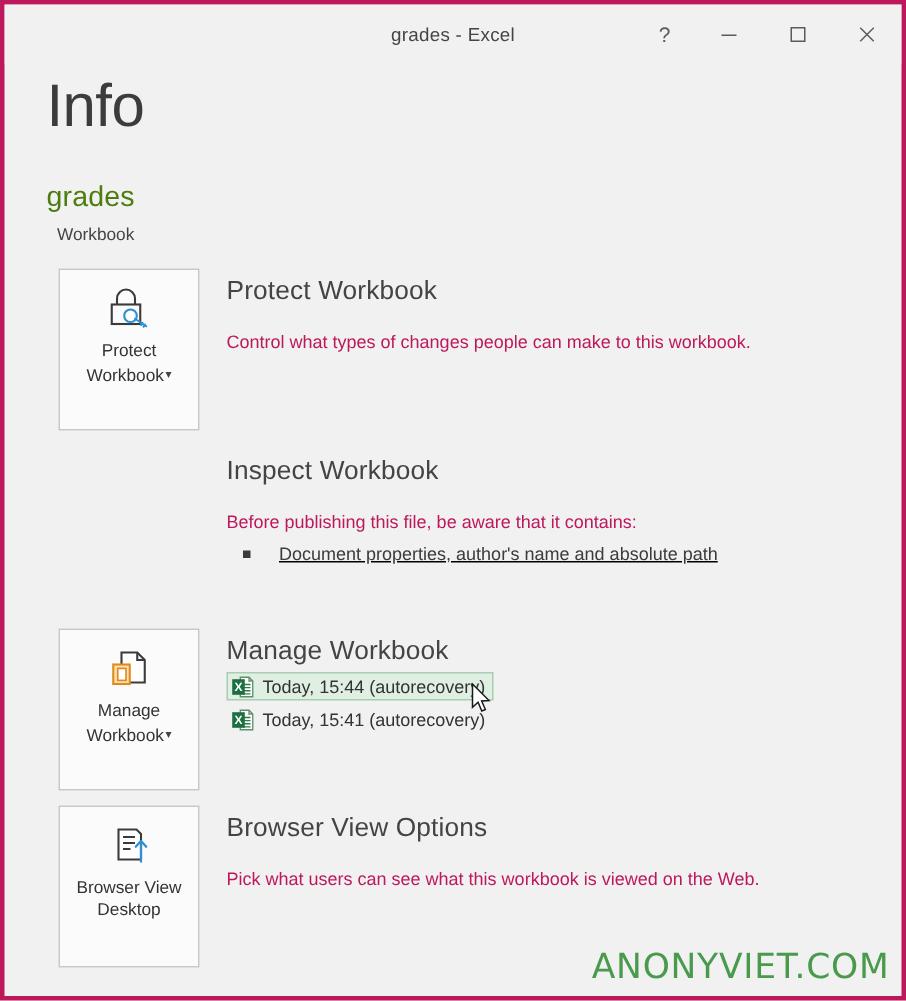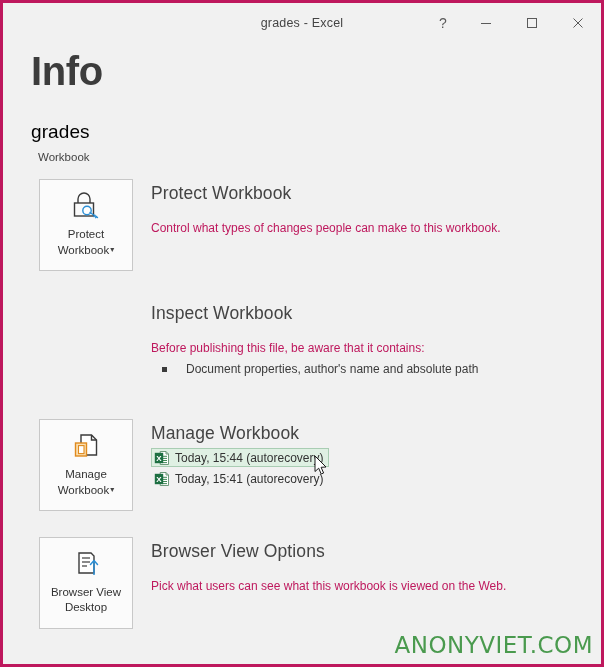--- a/index.html
+++ b/index.html
@@ -59,31 +59,31 @@
   }
   .win-btn svg { display: block; }
   .win-btn.help { font-size: 14px; width: 40px; }
 
   
   .page-heading {
     position: absolute;
     left: 28px;
     top: 48px;
     font-size: 40px;
-    font-weight: 700;
+    font-weight: 400;
     color: #3c3c3c;
     line-height: 1;
     letter-spacing: -0.4px;
   }
   .file-name {
     position: absolute;
     left: 28px;
     top: 118px;
     font-size: 19px;
-    color: #000000;
+    color: #4d7c0f;
     font-weight: 400;
     letter-spacing: 0.1px;
   }
   .file-location {
     position: absolute;
     left: 35px;
     top: 148px;
     font-size: 11.5px;
     color: #444444;
   }
@@ -93,21 +93,21 @@
     position: absolute;
     left: 36px;
     width: 540px;
     height: 88px;
   }
   .big-btn {
     position: absolute;
     left: 0;
     top: 0;
     width: 94px;
-    height: 92px;
+    height: 108px;
     background: #fbfbfb;
     border: 1px solid #c8c8c8;
     box-sizing: border-box;
     display: flex;
     flex-direction: column;
     align-items: center;
     justify-content: flex-start;
     cursor: default;
     padding-top: 9px;
   }
@@ -151,20 +151,21 @@
   .section-desc {
     font-size: 12px;
     color: #be185d;
     line-height: 17px;
     margin-top: 16px;
   }
   .bullet-list {
     margin: 4px 0 0 0;
     padding: 0;
     list-style: none;
+    text-decoration: underline;
   }
   .bullet-list li {
     font-size: 12px;
     color: #3b3b3b;
     line-height: 17px;
     position: relative;
     padding-left: 35px;
   }
   .bullet-list li .sq {
     position: absolute;

